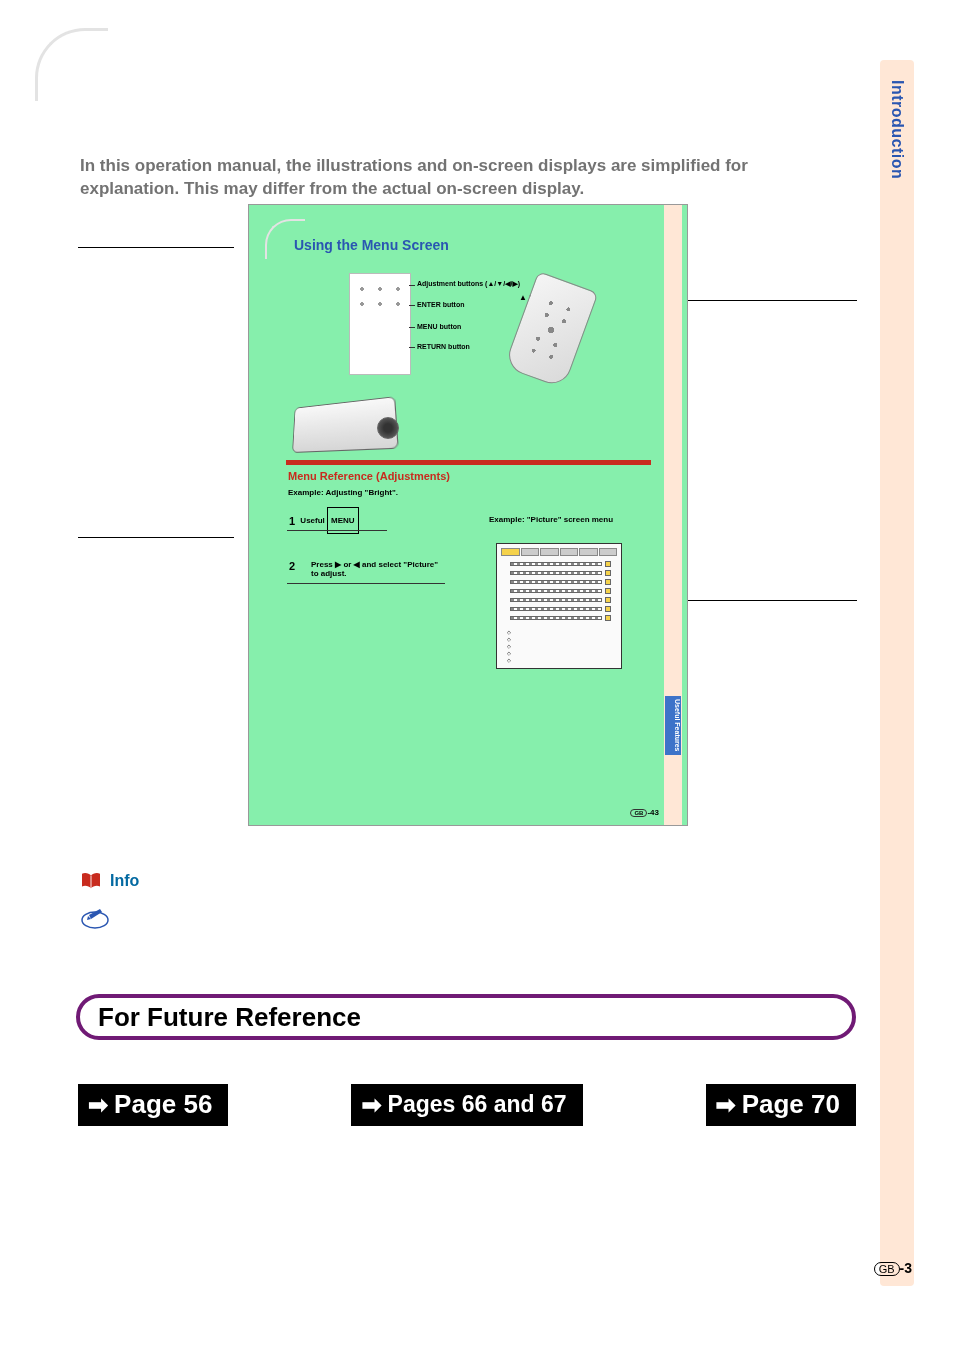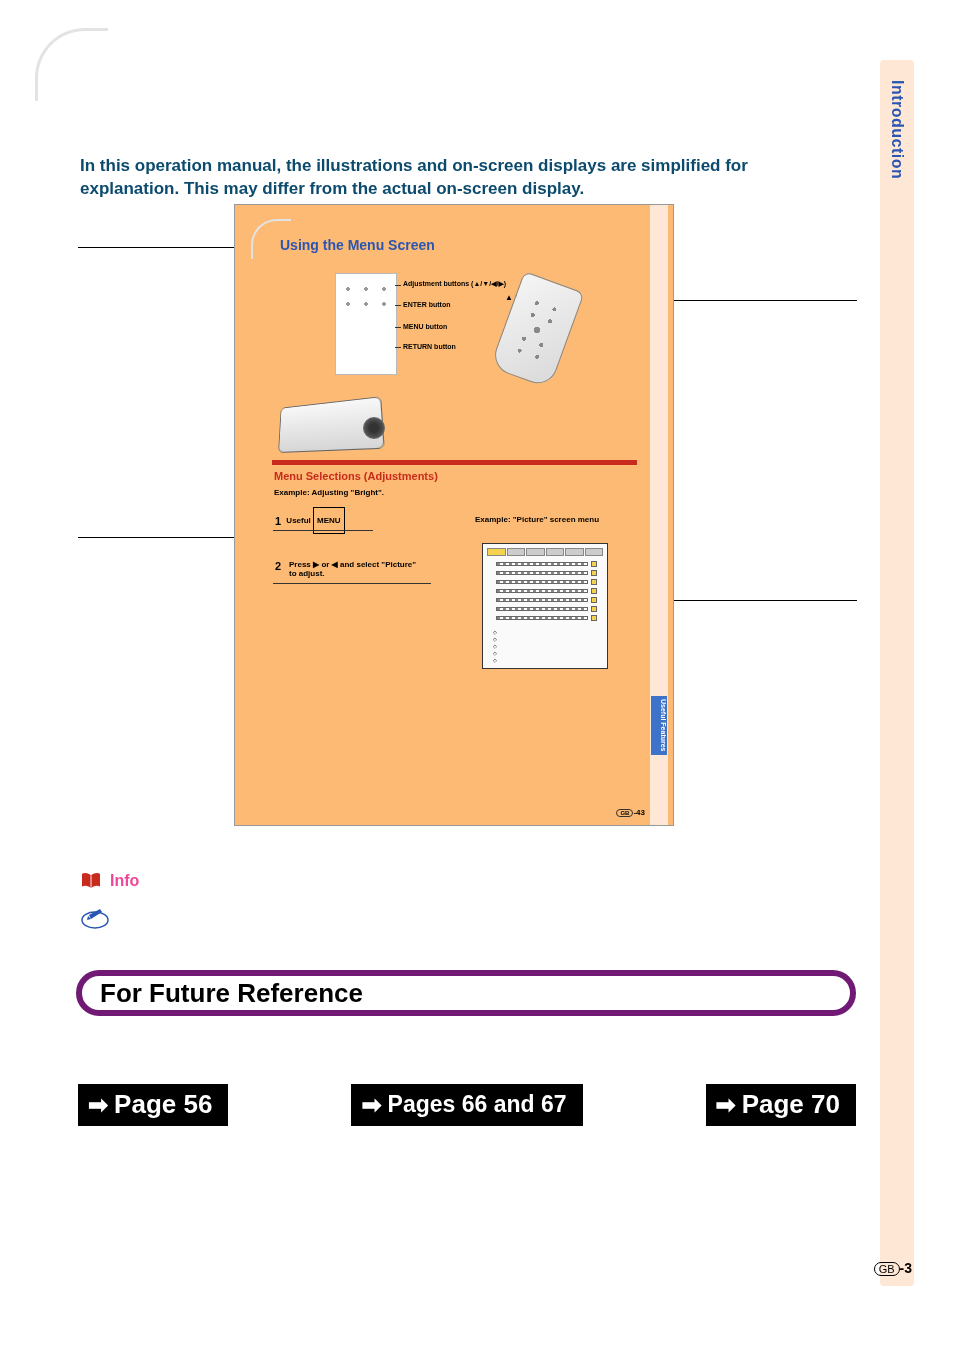--- a/index.html
+++ b/index.html
@@ -57,32 +57,32 @@
     font-size: 30px;
   }
   .intro {
     position: absolute;
     left: 80px;
     top: 155px;
     width: 760px;
     font-weight: bold;
     font-size: 17px;
     line-height: 1.35;
-    color: #0c4a6e;
+    color: #737373;
   }
 
   
   .inset {
     position: absolute;
-    left: 234px;
+    left: 248px;
     top: 204px;
     width: 438px;
     height: 620px;
     border: 1px solid #999;
-    background: #fdba74;
+    background: #86efac;
   }
   .inset-tab {
     position: absolute;
     right: 5px;
     top: 0;
     bottom: 0;
     width: 18px;
     background: #ffe7d6;
   }
   .inset-tab-label {
@@ -297,39 +297,39 @@
     top: 872px;
     display: flex;
     align-items: center;
     gap: 8px;
   }
   .info-icon {
     width: 22px; height: 18px; position: relative;
   }
   .info-icon svg { width:100%; height:100%; }
   .info-label {
-    color: #ec4899;
+    color: #0369a1;
     font-weight: bold;
     font-size: 16px;
   }
   .note-row {
     position: absolute;
     left: 80px;
     top: 906px;
   }
   .pencil-icon svg { width:30px; height:24px; }
 
   
   .ffr-box {
     position: absolute;
     left: 76px;
-    top: 970px;
+    top: 994px;
     width: 780px;
     height: 46px;
-    border: 6px solid #701a75;
+    border: 4px solid #701a75;
     border-radius: 24px;
     display: flex;
     align-items: center;
     padding-left: 18px;
     box-sizing: border-box;
   }
   .ffr-title {
     font-size: 26px;
     font-weight: bold;
   }
@@ -418,33 +418,33 @@
 
     <span class="dpad-icons">▲▼◀▶</span>
     <div class="remote-draw"></div>
 
     <div class="projector-draw">
       <div class="body"></div>
       <div class="lens"></div>
     </div>
 
     <div class="red-bar"></div>
-    <div class="red-heading">Menu Selections (Adjustments)</div>
+    <div class="red-heading">Menu Reference (Adjustments)</div>
     <div class="example-label">Example: Adjusting "Bright".</div>
 
     <div class="step-row" style="top:310px;">
       <span class="num">1</span>
       <span>Useful</span>
       <span class="menu-box">MENU</span>
       <div style="position:absolute; left:-2px; bottom:-4px; width:100px; border-bottom:0.5px solid #333;"></div>
     </div>
 
     <div class="step-row" style="top:355px; width:150px;">
       <span class="num" style="float:left;">2</span>
-      <span style="display:block; margin-left:14px; font-weight:bold;">Press ▶ or ◀ and select "Picture" to adjust.</span>
+      <span style="display:block; margin-left:22px; font-weight:bold;">Press ▶ or ◀ and select "Picture" to adjust.</span>
       <div style="position:absolute; left:-2px; bottom:-6px; right:-6px; border-bottom:0.5px solid #333;"></div>
     </div>
 
     <div class="screen-caption" style="left:240px; top:310px;">Example: "Picture" screen menu</div>
     <div class="screen-caption" style="left:296px; top:322px;margin-top:24px;">Menu item</div>
 
     <div class="osd">
       <div class="tab-row">
           <span class="active"></span>
           <span></span>

